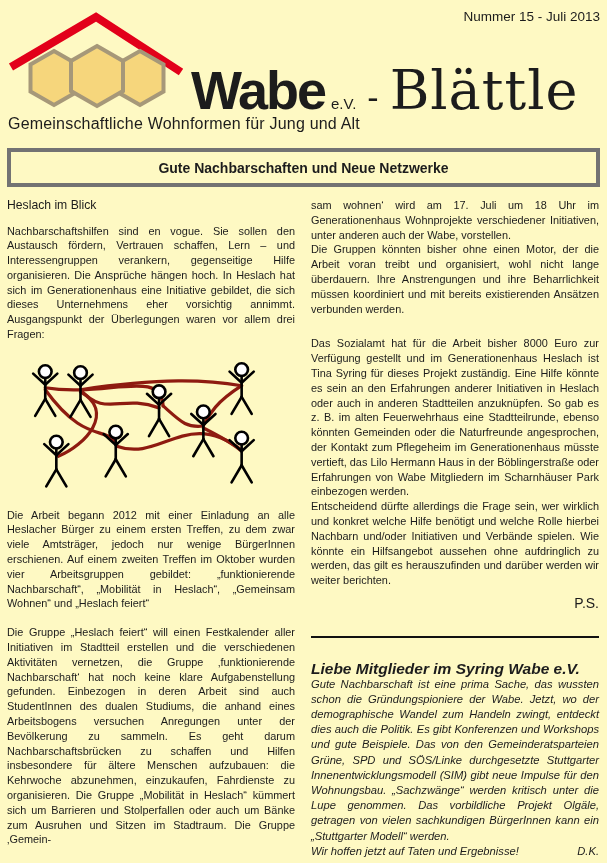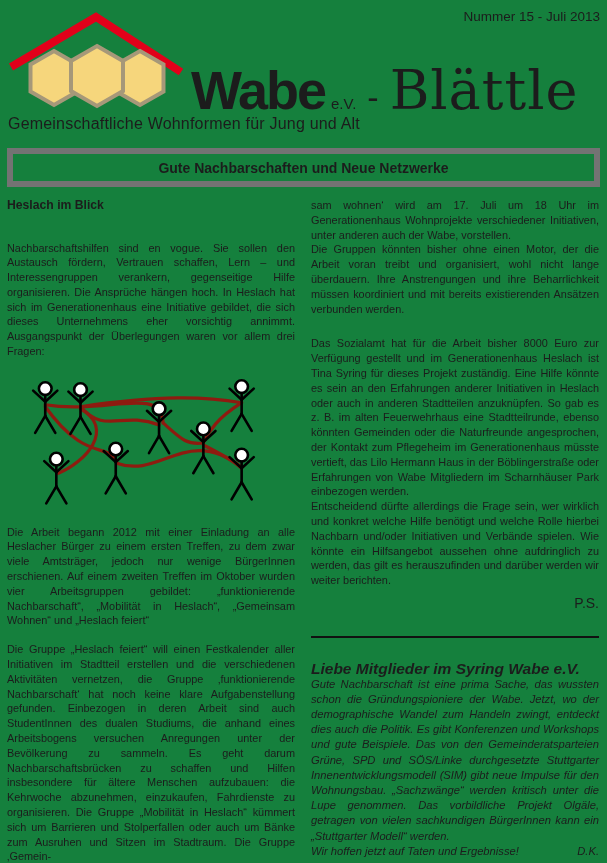--- a/index.html
+++ b/index.html
@@ -1,38 +1,38 @@
 <!DOCTYPE html>
 <html><head>
 <meta charset="utf-8">
 <style>
   * { margin:0; padding:0; box-sizing:border-box; }
   html,body { background:#ffffff; }
   body { width:607px; height:863px; font-family:"Liberation Sans", sans-serif; color:#1c1c1c; }
-  .page { width:607px; height:863px; padding:5px 7px; overflow:hidden; position:relative; background:#15803d; }
+  .page { width:607px; height:863px; padding:5px 7px; overflow:hidden; position:relative; background:#fef9c3; }
 
   
   header { position:relative; height:136px; }
   .issue { position:absolute; top:4px; right:0; font-size:13.5px; }
   .logo-svg { position:absolute; top:5px; left:0; }
   .title-row { position:absolute; left:184px; top:58px; line-height:1; white-space:nowrap; display:flex; align-items:baseline; }
   .t-main { font-size:54px; font-weight:bold; letter-spacing:-2px; }
   .t-ev { font-size:15px; margin-left:6px; }
   .t-dash { font-size:34px; margin:0 11px; }
   .t-script { font-family:"DejaVu Serif", serif; font-size:54px; letter-spacing:1px; }
   .subtitle { position:absolute; left:1px; top:110px; font-size:16px; letter-spacing:0.2px; }
 
   
-  .banner { margin-top:7px; border:6px solid #737373; height:39px; display:flex; align-items:center; justify-content:center; }
+  .banner { margin-top:7px; border:4px solid #737373; height:39px; display:flex; align-items:center; justify-content:center; }
   .banner span { font-weight:bold; font-size:14px; }
 
   
   .columns { display:flex; gap:16px; margin-top:11px; }
   .col { width:288px; font-size:10.9px; line-height:14.8px; text-align:justify; }
-  .headline-block { font-weight:bold; font-size:12.2px; line-height:15.5px; margin-bottom:27px; text-align:left; }
+  .headline-block { font-weight:normal; font-size:12.2px; line-height:15.5px; margin-bottom:10px; text-align:left; }
   .questions { text-align:left; }
   .drawing-wrap { margin:7px 0 3px 0; text-align:center; }
   .mb { margin-bottom:14px; }
   .mb-lg { margin-bottom:20px; }
   .ps-line { text-align:right; margin-top:8px; font-size:14px; }
   .divider { border:none; border-top:2px solid #111; margin-top:25px; }
   .letter-heading { font-style:italic; font-weight:bold; font-size:15.5px; margin-top:24px; text-align:left; }
   .letter-body { font-style:italic; font-size:11.2px; line-height:15.2px; }
   .letter-closing { font-style:italic; font-size:11.2px; display:flex; justify-content:space-between; }
 </style>

